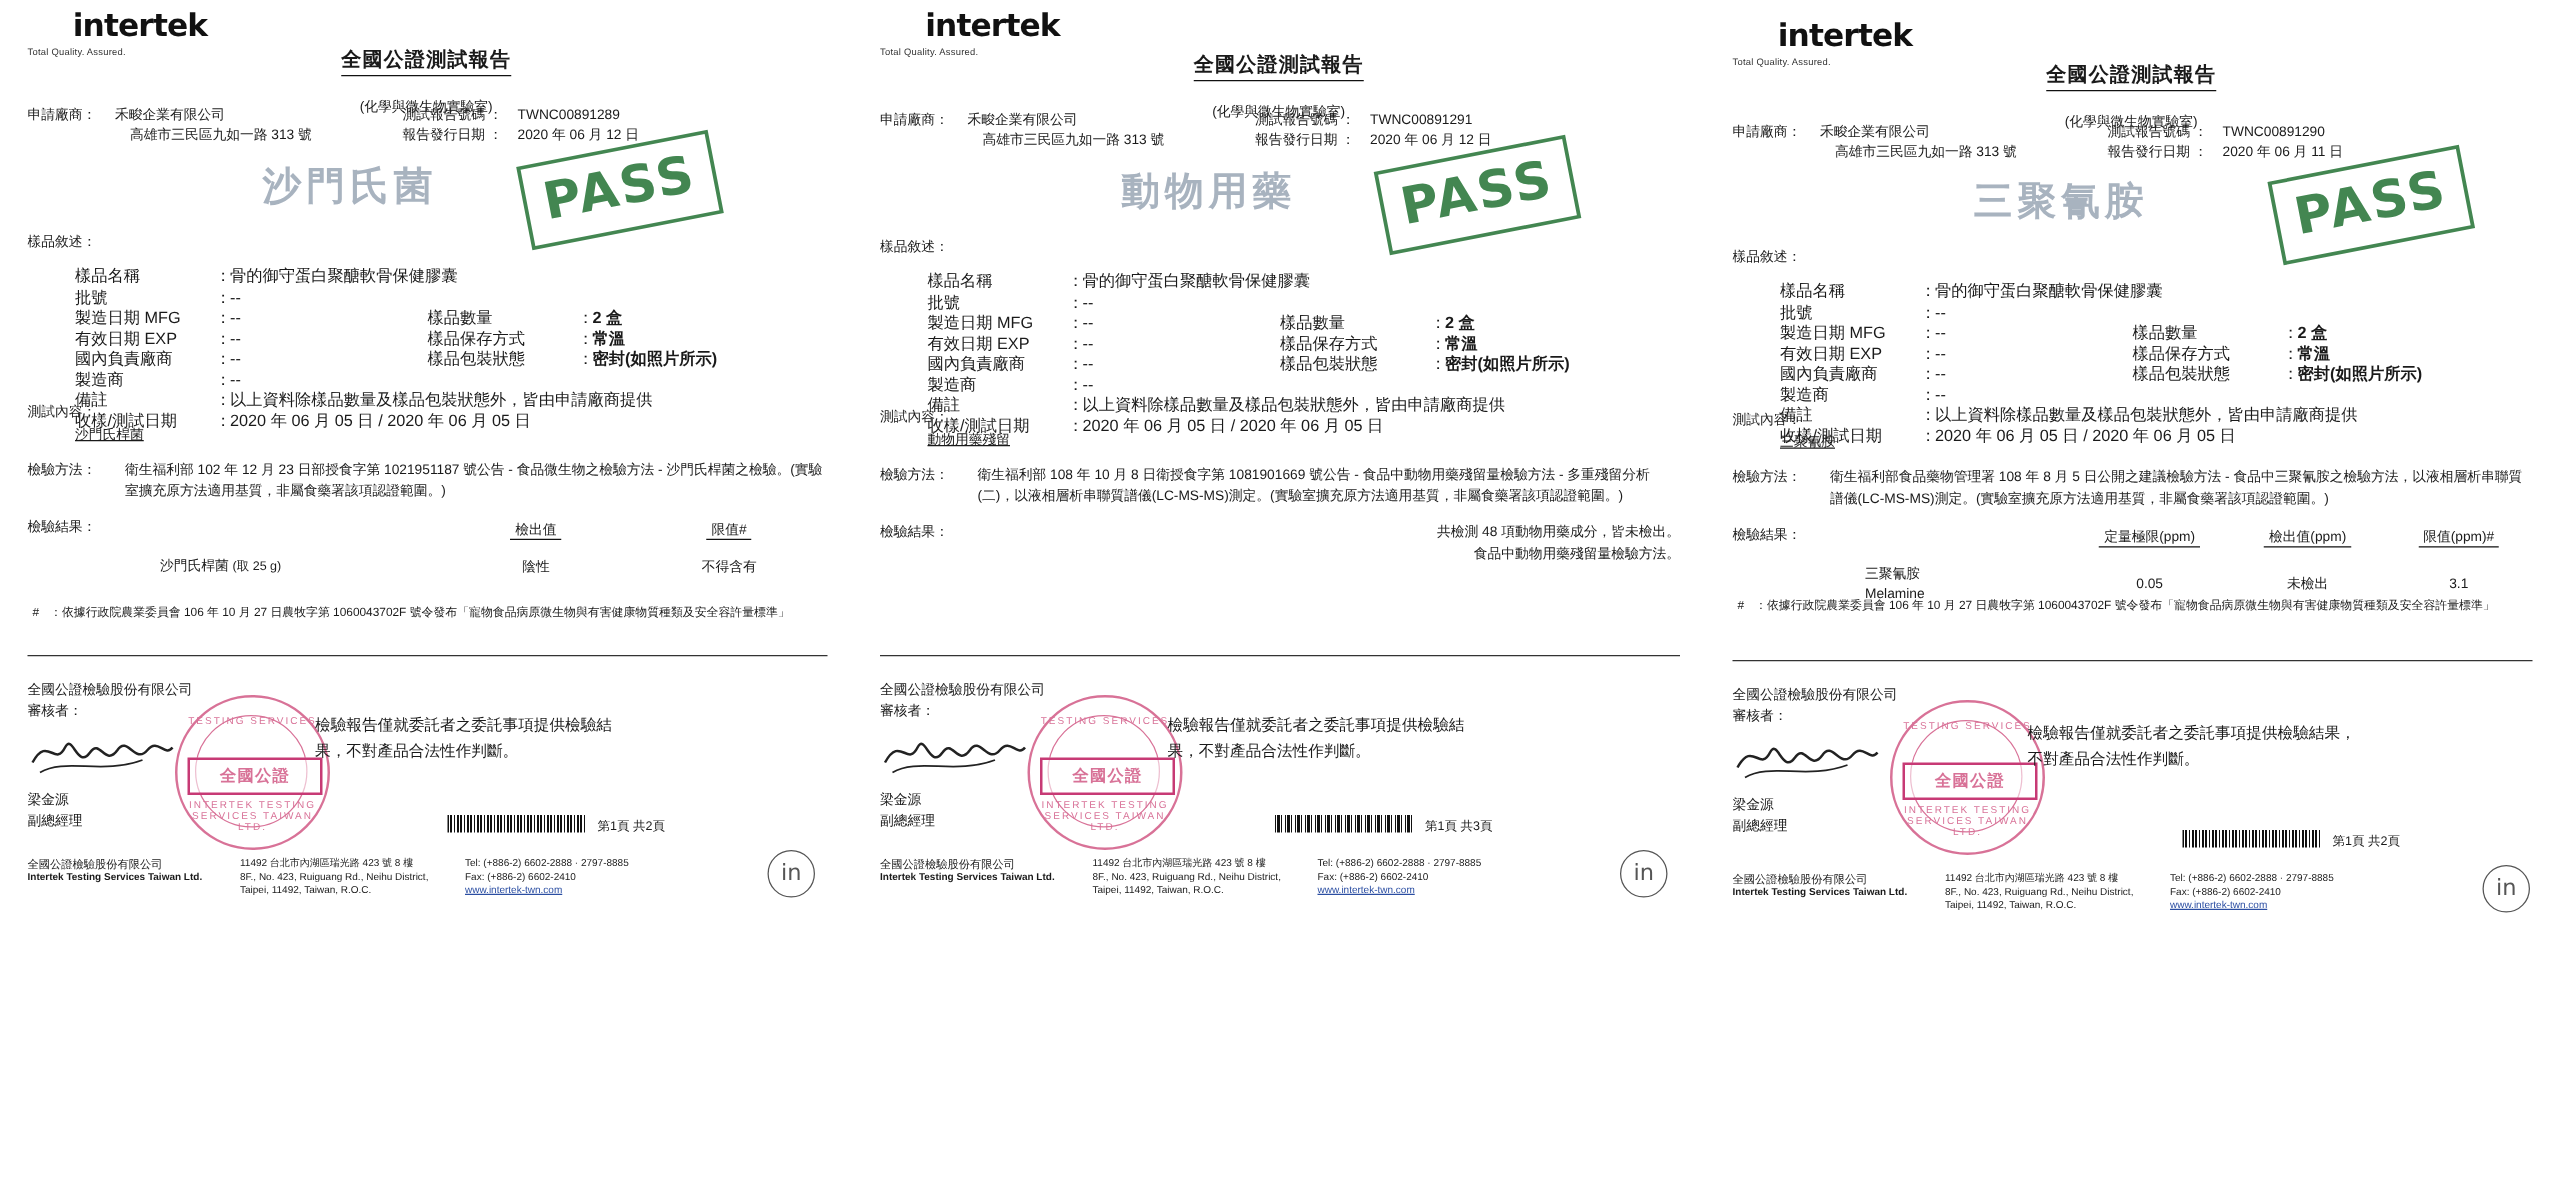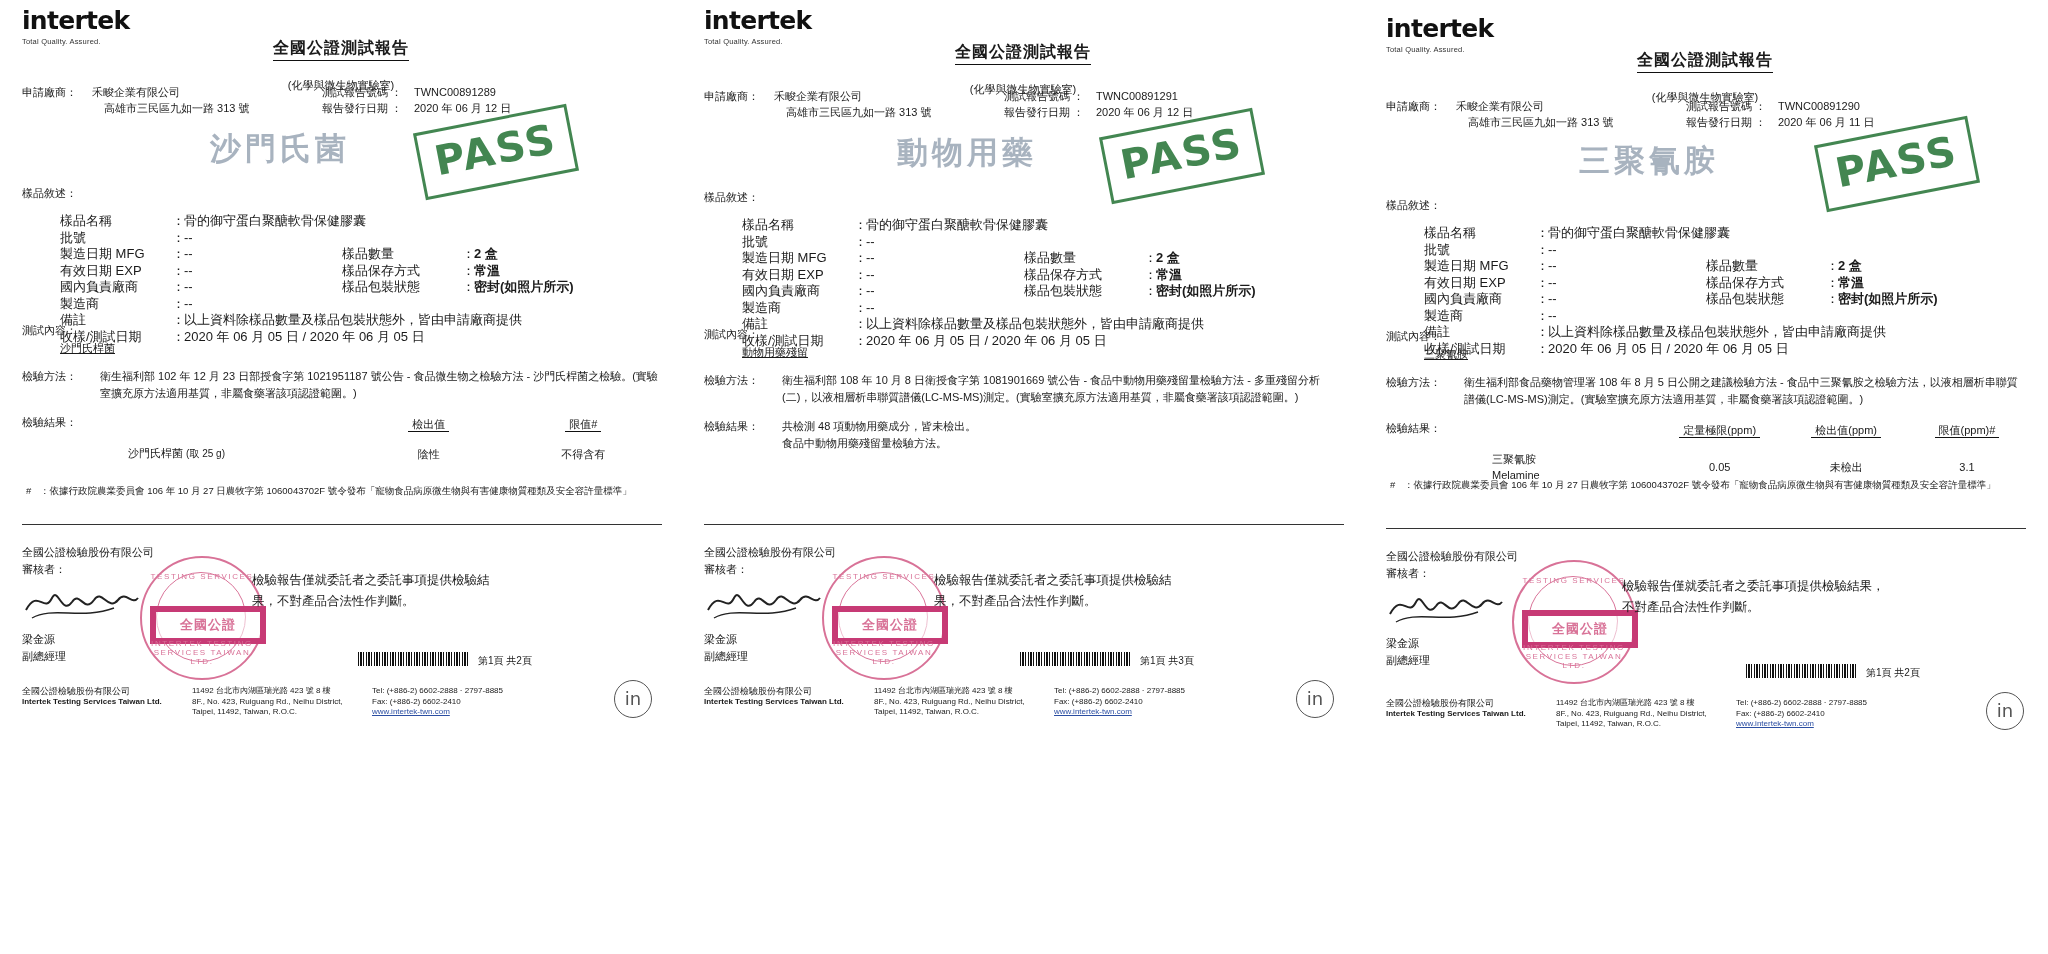--- a/index.html
+++ b/index.html
@@ -35,20 +35,21 @@
     top: 8px;
     width: 180px;
   }
   .logo-word {
     font-family: "DejaVu Sans", sans-serif;
     font-weight: bold;
     font-size: 25px;
     letter-spacing: -0.7px;
     color: #111;
     line-height: 1;
+    text-align: center;
   }
   .logo-tag {
     font-family: "Liberation Sans", sans-serif;
     font-size: 7.5px;
     color: #333;
     margin-top: 4px;
     letter-spacing: 0.2px;
   }
   .doc-title {
     position: absolute;
@@ -189,21 +190,21 @@
     margin-top: 12px;
   }
   .method-lbl { width: 78px; flex: none; }
   .method-txt { flex: 1; line-height: 17px; }
   .result-row {
     display: flex;
     margin-top: 12px;
   }
   .result-lbl { width: 78px; flex: none; }
   .result-body { flex: 1; }
-  .res-lines div { line-height: 17px; }
+  .res-lines div { line-height: 17px; text-align: right; }
 
   
   .rtable {
     width: 100%;
     font-size: 11px;
     border-collapse: collapse;
   }
   .rtable th {
     font-weight: normal;
     text-align: center;
@@ -278,21 +279,21 @@
     width: 88px; height: 88px;
     border-radius: 50%;
     border: 1.5px solid #d25a86;
   }
   .round-stamp .band {
     position: absolute;
     left: 8px;
     top: 48px;
     width: 104px;
     height: 26px;
-    border: 6px solid #be185d;
+    border: 2px solid #be185d;
     display: flex;
     align-items: center;
     justify-content: center;
     font-size: 13px;
     font-weight: bold;
     color: #d25a86;
     letter-spacing: 1px;
     background: rgba(255,255,255,0.55);
   }
   .round-stamp .arc-top,

